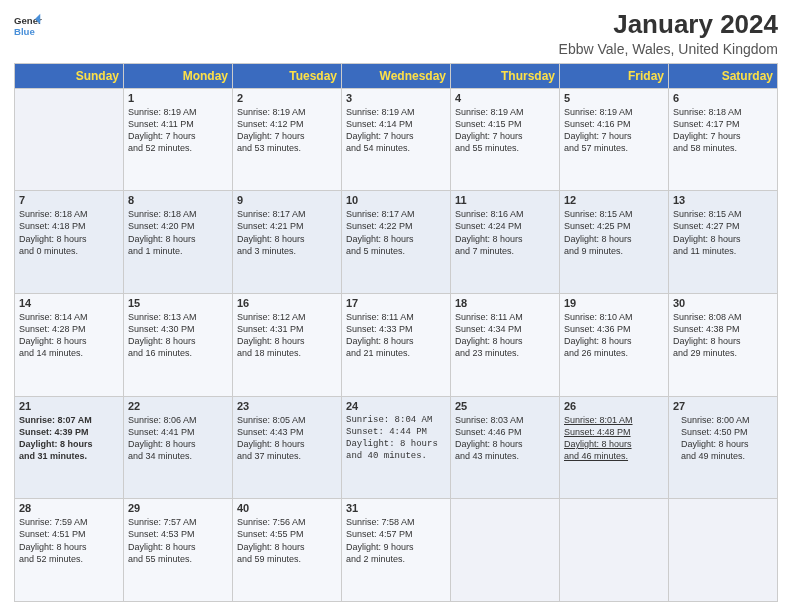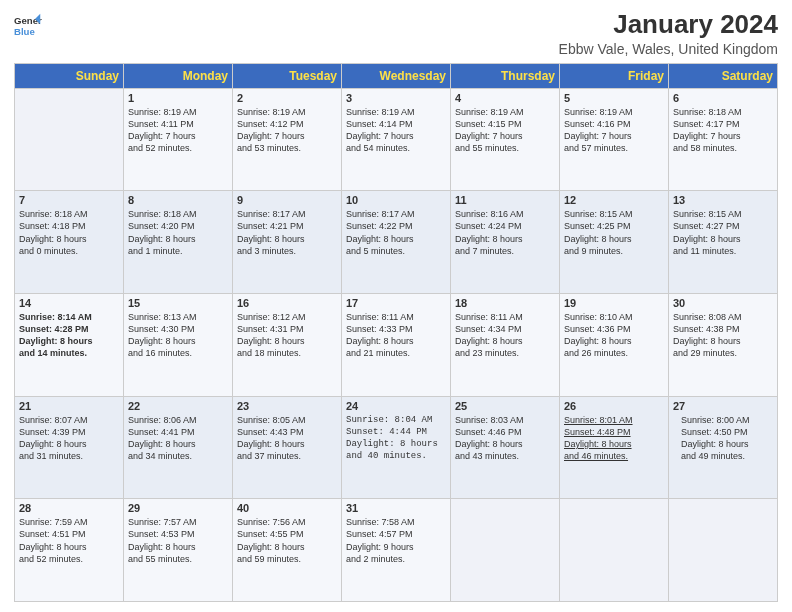--- a/index.html
+++ b/index.html
@@ -215,21 +215,21 @@
             <span class="day-num">13</span>
             <div class="cell-text" style="white-space: pre-line;">Sunrise: 8:15 AM
 Sunset: 4:27 PM
 Daylight: 8 hours
 and 11 minutes.</div>
           </td>
         </tr>
         <tr>
           <td>
             <span class="day-num">14</span>
-            <div class="cell-text" style="white-space: pre-line; font-weight: bold;">Sunrise: 8:14 AM
+            <div class="cell-text" style="white-space: pre-line;">Sunrise: 8:14 AM
 Sunset: 4:28 PM
 Daylight: 8 hours
 and 14 minutes.</div>
           </td>
           <td>
             <span class="day-num">15</span>
             <div class="cell-text" style="white-space: pre-line;">Sunrise: 8:13 AM
 Sunset: 4:30 PM
 Daylight: 8 hours
 and 16 minutes.</div>
@@ -266,21 +266,21 @@
             <span class="day-num">30</span>
             <div class="cell-text" style="white-space: pre-line;">Sunrise: 8:08 AM
 Sunset: 4:38 PM
 Daylight: 8 hours
 and 29 minutes.</div>
           </td>
         </tr>
         <tr>
           <td>
             <span class="day-num">21</span>
-            <div class="cell-text" style="white-space: pre-line;">Sunrise: 8:07 AM
+            <div class="cell-text" style="white-space: pre-line; font-weight: bold;">Sunrise: 8:07 AM
 Sunset: 4:39 PM
 Daylight: 8 hours
 and 31 minutes.</div>
           </td>
           <td>
             <span class="day-num">22</span>
             <div class="cell-text" style="white-space: pre-line;">Sunrise: 8:06 AM
 Sunset: 4:41 PM
 Daylight: 8 hours
 and 34 minutes.</div>

